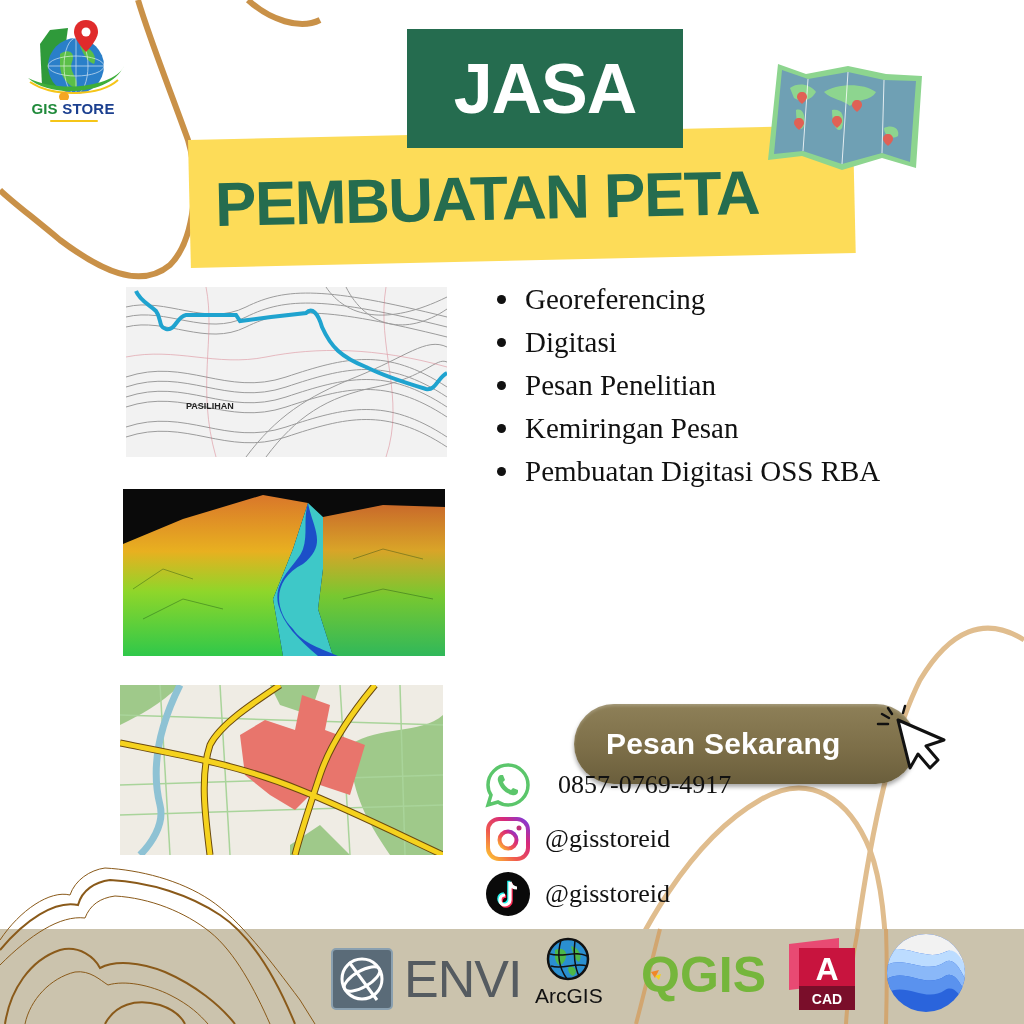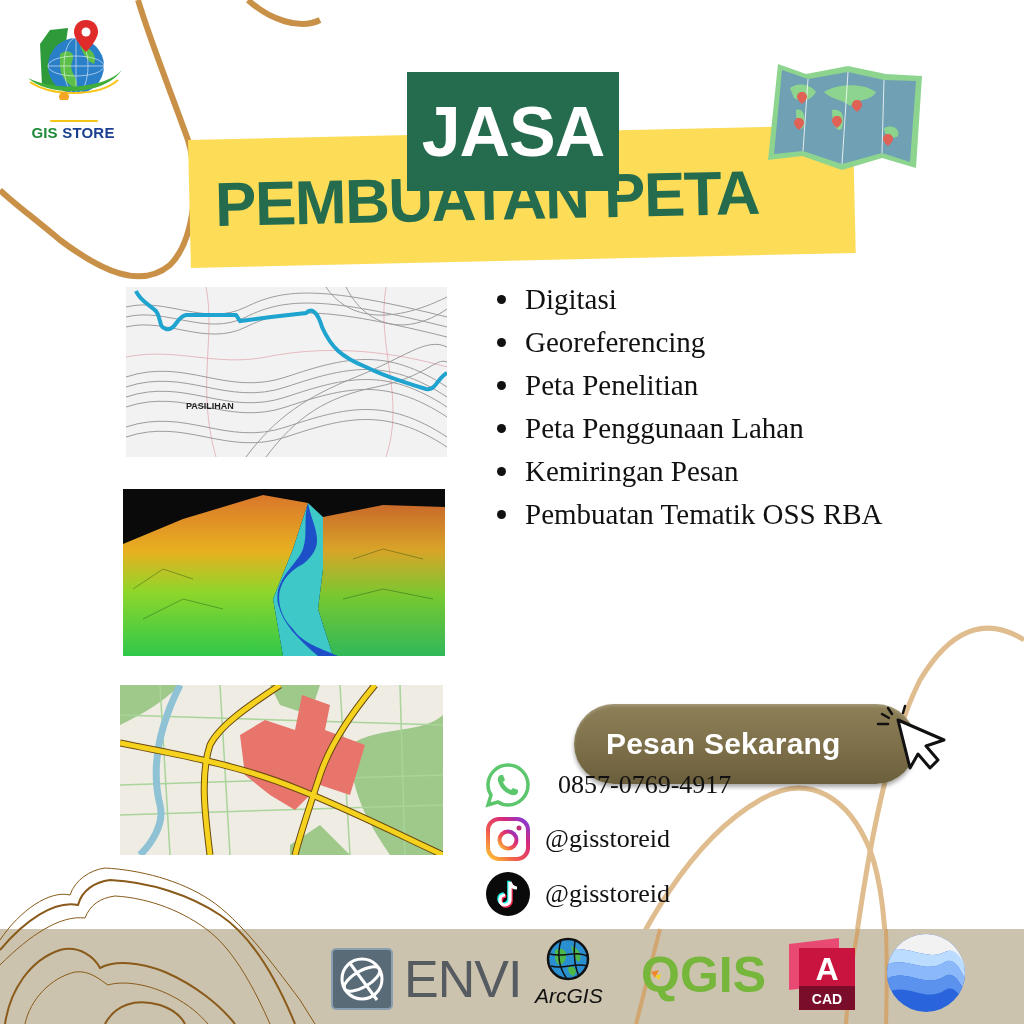--- a/index.html
+++ b/index.html
@@ -2,26 +2,26 @@
 <html><head>
 <meta charset="utf-8">
 <style>
   html, body { margin:0; padding:0; }
   body { width:1024px; height:1024px; position:relative; overflow:hidden; background:#ffffff; font-family:"Liberation Serif", serif; }
   .abs { position:absolute; }
   .deco { position:absolute; left:0; top:0; width:1024px; height:1024px; pointer-events:none; }
 
   
   .logo { left:20px; top:16px; width:106px; height:110px; }
-  .logo-text { position:absolute; left:0; top:84px; width:106px; text-align:center; font-family:"Liberation Sans", sans-serif; font-weight:bold; font-size:15px; letter-spacing:0.2px;margin-top:24px; }
+  .logo-text { position:absolute; left:0; top:84px; width:106px; text-align:center; font-family:"Liberation Sans", sans-serif; font-weight:bold; font-size:15px; letter-spacing:0.2px; }
   .logo-text .g { color:#1f8a3a; }
   .logo-text .s { color:#1b3f8f; }
 
   
-  .jasa-box { left:407px; top:29px; width:212px; height:119px; background:#256c4f; display:flex; align-items:center; justify-content:center;margin-top:43px; }
+  .jasa-box { left:407px; top:29px; width:276px; height:119px; background:#256c4f; display:flex; align-items:center; justify-content:center; }
   .jasa-box span { color:#ffffff; font-family:"Liberation Sans", sans-serif; font-weight:bold; font-size:70px; letter-spacing:-1px; }
   .peta-band { left:188px; top:140px; width:665px; height:128px; background:#fddc58; transform:rotate(-1.3deg); transform-origin:left top; }
   .peta-text { left:215px; top:162px; width:620px; color:#256c4f; font-family:"Liberation Sans", sans-serif; font-weight:bold; font-size:62px; letter-spacing:-1.5px; transform:rotate(-1.3deg); white-space:nowrap; }
 
   
   .img { position:absolute; overflow:hidden; }
   .img-topo { left:126px; top:287px; width:321px; height:170px; background:#d946ef; }
   .img-dem { left:123px; top:489px; width:322px; height:167px; background:#0a0a0a; }
   .img-city { left:120px; top:685px; width:323px; height:170px; background:#efece4; }
 
@@ -199,41 +199,37 @@
       <path d="M0 58 C 60 70, 120 80, 180 105 C 230 125, 280 150, 323 170"></path>
       <path d="M160 0 C 130 20, 100 40, 90 60 C 80 90, 85 130, 90 170"></path>
       <path d="M255 0 C 230 30, 210 60, 200 90 C 190 120, 180 150, 175 170"></path>
     </g>
   </svg>
 </div>
 
 <ul class="abs services">
   <li>
       <span class="dot"></span>
+      <span>Georeferencing</span>
+    </li>
+  <li>
+      <span class="dot"></span>
       <span>Digitasi</span>
     </li>
   <li>
       <span class="dot"></span>
-      <span>Georeferencing</span>
-    </li>
-  <li>
-      <span class="dot"></span>
-      <span>Peta Penelitian</span>
-    </li>
-  <li>
-      <span class="dot"></span>
-      <span>Peta Penggunaan Lahan</span>
+      <span>Pesan Penelitian</span>
     </li>
   <li>
       <span class="dot"></span>
       <span>Kemiringan Pesan</span>
     </li>
   <li>
       <span class="dot"></span>
-      <span>Pembuatan Tematik OSS RBA</span>
+      <span>Pembuatan Digitasi OSS RBA</span>
     </li>
 </ul>
 
 <div class="abs cta">
   <span>Pesan Sekarang</span>
 </div>
 <svg class="abs cursor" viewBox="0 0 76 76">
   <g stroke="#111" stroke-width="2.5" stroke-linecap="round">
     <line x1="2" y1="24" x2="12" y2="24"></line>
     <line x1="12" y1="8" x2="16" y2="14"></line>
@@ -311,21 +307,21 @@
   <svg width="46" height="46" viewBox="0 0 46 46">
     <circle cx="23" cy="23" r="20" fill="#2a8fd0" stroke="#111" stroke-width="2.5"></circle>
     <path d="M10 14 C 18 10, 24 16, 20 24 C 16 32, 12 30, 10 22 Z M26 10 C 34 12, 38 20, 34 26 C 30 24, 28 18, 26 10 Z M24 30 C 30 30, 34 36, 28 40 C 24 38, 22 34, 24 30 Z" fill="#4cb84a"></path>
     <g stroke="#111" stroke-width="1.5" fill="none">
       <path d="M5 18 C 18 22, 30 14, 42 20"></path>
       <path d="M6 30 C 18 34, 30 26, 42 30"></path>
       <path d="M16 4 C 12 18, 14 32, 22 43"></path>
       <path d="M30 4 C 28 18, 30 32, 34 40"></path>
     </g>
   </svg>
-  <div style="font-family:'Liberation Sans',sans-serif;font-size:21px;color:#111;margin-top:-2px;font-style:italic;">ArcGIS</div>
+  <div style="font-family:'Liberation Sans',sans-serif;font-size:21px;color:#111;margin-top:-2px;">ArcGIS</div>
 </div>
 
 <div class="sw" style="left:641px;top:946px;">
   <svg width="128" height="56" viewBox="0 0 128 56">
     <text x="0" y="46" font-family="Liberation Sans, sans-serif" font-weight="bold" font-size="50" fill="#75b63b">QGIS</text>
     <path d="M10 26 L 18 24 L 14 32 Z" fill="#f0862a"></path>
     <path d="M14 30 L 20 28 L 18 34 Z" fill="#f5d21e"></path>
   </svg>
 </div>
 

